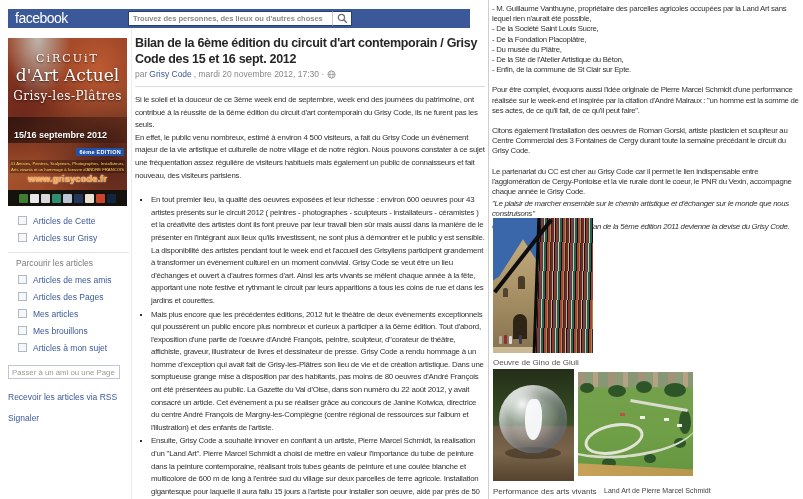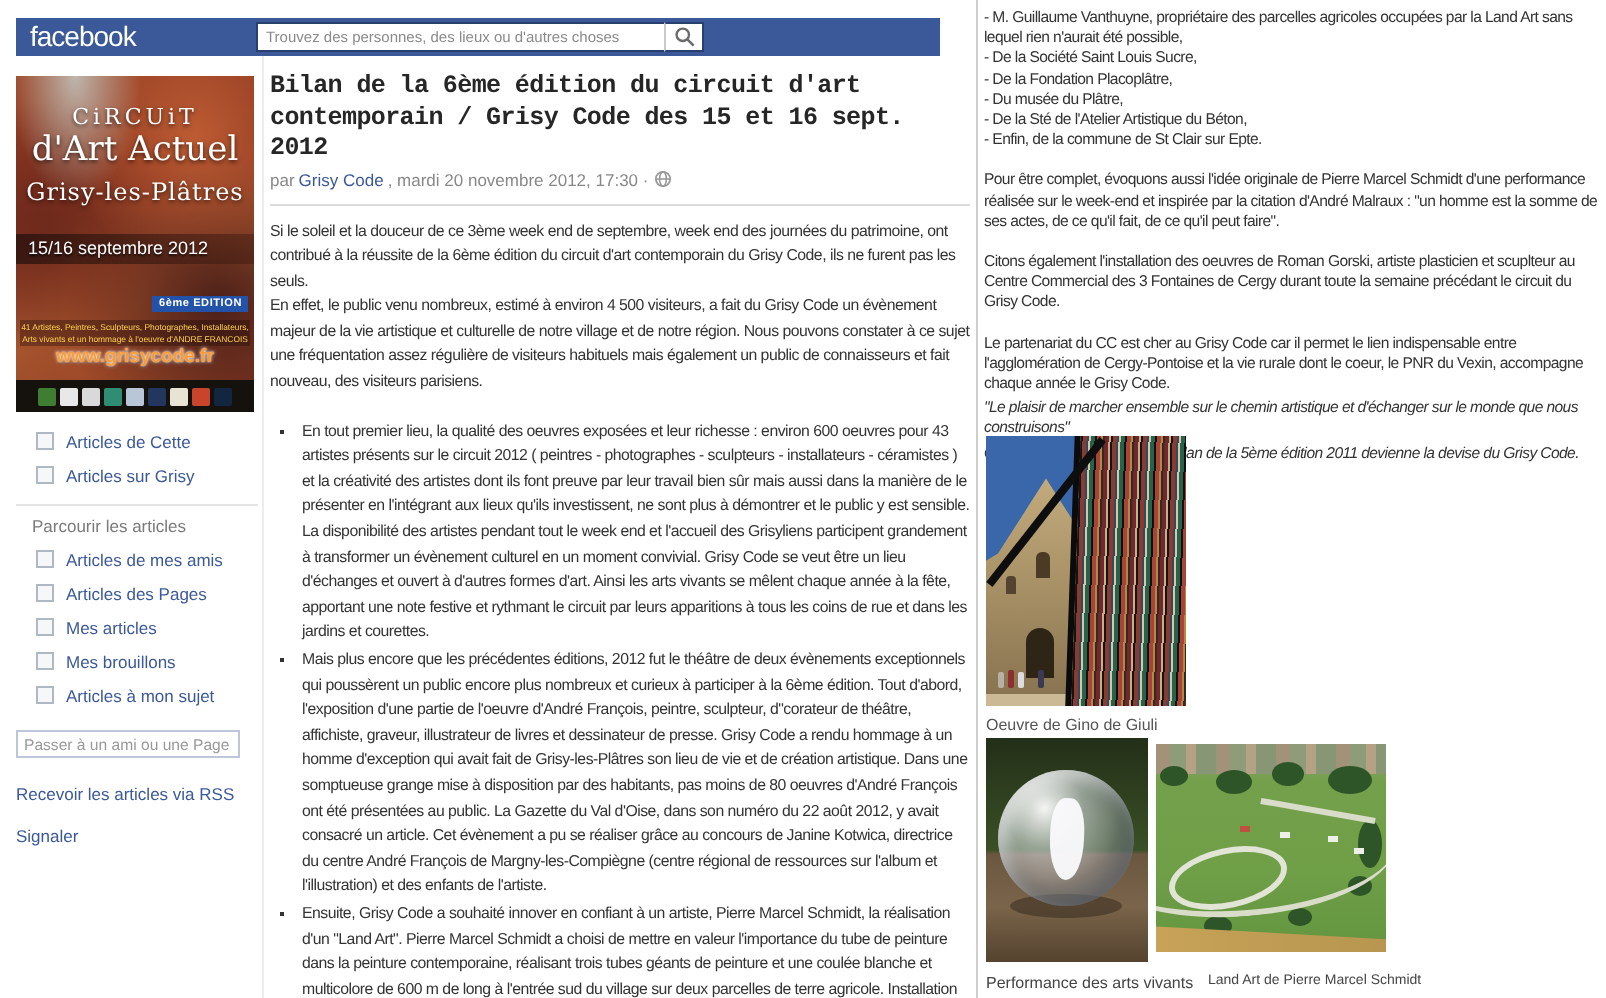--- a/index.html
+++ b/index.html
@@ -6,21 +6,21 @@
   html,body { width:803px; height:499px; background:#fff; overflow:hidden;
     font-family:"Liberation Sans",sans-serif; }
   .page { position:relative; width:803px; height:499px; background:#fff; overflow:hidden; }
 
   
   .fb-bar { position:absolute; left:8px; top:9px; width:462px; height:19px; background:#3b5998; }
   .fb-logo { position:absolute; left:7px; top:0; line-height:19px; color:#fff; font-weight:normal;
     font-size:14px; letter-spacing:-0.5px; cursor:pointer; }
   .searchwrap { position:absolute; left:120px; top:2px; display:flex; height:15px; }
   .search-input { width:204px; height:15px; border:1px solid #29406e; border-right:none;
-    font-size:7.5px; padding:0 4px; color:#333; outline:none; font-family:inherit; }
+    font-size:7.5px; padding:0 4px; color:#333; outline:none; font-family:inherit;font-weight:bold; }
   .search-input::placeholder { color:#8a8a8a; }
   .search-btn { width:20px; height:15px; background:#fff; border:1px solid #29406e;
     border-left:1px solid #c9c9c9; display:flex; align-items:center; justify-content:center; cursor:pointer; }
 
   
   .vline { position:absolute; width:1px; background:#ececec; }
   .vline-left { left:131px; top:28px; height:471px; }
   .vline-right { left:488px; top:0; height:499px; background:#cfcfcf; }
 
   
@@ -31,21 +31,21 @@
       radial-gradient(circle at 12% 45%, #6e2a1c, rgba(0,0,0,0) 45%),
       radial-gradient(circle at 85% 68%, #4c1f18, rgba(0,0,0,0) 50%),
       radial-gradient(circle at 40% 85%, #a14a28, rgba(0,0,0,0) 45%),
       linear-gradient(160deg,#9c4526 0%,#83301d 35%,#a85a31 65%,#7c2f1e 100%); }
   .poster div { position:absolute; }
   .p-t { left:0; width:119px; text-align:center; color:#fff;
     font-family:"DejaVu Serif",serif; text-shadow:0 1px 2px rgba(0,0,0,.65); }
   .p-t1 { top:14px; font-size:11px; letter-spacing:2px; }
   .p-t2 { top:27px; font-size:17px; }
   .p-t3 { top:51px; font-size:12px; letter-spacing:.5px; }
-  .p-date { left:0; top:79px; width:119px; padding:2px 0 3px 6px; color:#fff; font-weight:normal;
+  .p-date { left:0; top:79px; width:119px; padding:13px 0 3px 6px; color:#fff; font-weight:bold;
     font-size:9px; background:linear-gradient(90deg,rgba(25,12,10,.65),rgba(60,25,15,.45));
     text-shadow:0 1px 1px rgba(0,0,0,.7); }
   .p-badge { right:3px; top:110px; background:#2353a8; color:#fff; font-size:5.5px;
     font-weight:bold; padding:1px 3px; letter-spacing:.3px; }
   .p-artists { left:2px; top:122px; width:115px; font-size:4.2px; line-height:5.5px;
     color:#ffd34d; text-align:center; background:rgba(25,10,8,.35); padding:1px 0; }
   .p-web { left:0; top:135px; width:119px; text-align:center; font-size:9.5px; font-weight:bold;
     color:#ff9a2d; text-shadow:0 0 2px #fff,0 0 1px #fff,0 1px 1px rgba(0,0,0,.4); }
   .p-logos { left:0; top:152px; width:119px; height:16px; background:#15120e;
     display:flex; align-items:center; justify-content:center; gap:2px; }
@@ -63,21 +63,21 @@
   .nav-sep { border-top:1px solid #e4e4e4; margin:6px 0 5px; }
   .nav-head { color:#7a7a7a; margin:0 0 3px 8px; }
   .nav-input { width:112px; height:14px; border:1px solid #bdc7d8; font-size:7.8px; padding:0 3px;
     margin:9px 0 0; color:#666; outline:none; font-family:inherit; }
   .nav-input::placeholder { color:#999; }
   .nav-link { display:block; color:#3b5998; margin-top:13px; cursor:pointer; }
   .nav-link2 { margin-top:11px; }
 
   
   .main { position:absolute; left:135px; top:36px; width:350px; color:#333; }
-  .main h1 { font-size:12.5px; line-height:15.5px; color:#262626; letter-spacing:-0.3px; margin-bottom:2px;font-family:Liberation Mono, monospace; }
+  .main h1 { font-size:12.5px; line-height:15.5px; color:#262626; letter-spacing:-0.3px; margin-bottom:2px; }
   .byline { font-size:8.5px; color:#888; display:flex; align-items:center; gap:2px; }
   .byline a { color:#3b5998; text-decoration:none; cursor:pointer; }
   .byline svg { margin-left:1px; }
   .main hr { border:none; border-top:1px solid #dbdbdb; margin:7px 0 7px; }
   .body-txt { font-size:7.9px; letter-spacing:-0.25px; line-height:12.6px; }
   .body-txt p { margin:0; }
   .body-txt ul { margin:12px 0 0; padding-left:16px; list-style:square; }
   .body-txt li { margin-bottom:1px; }
 
   

